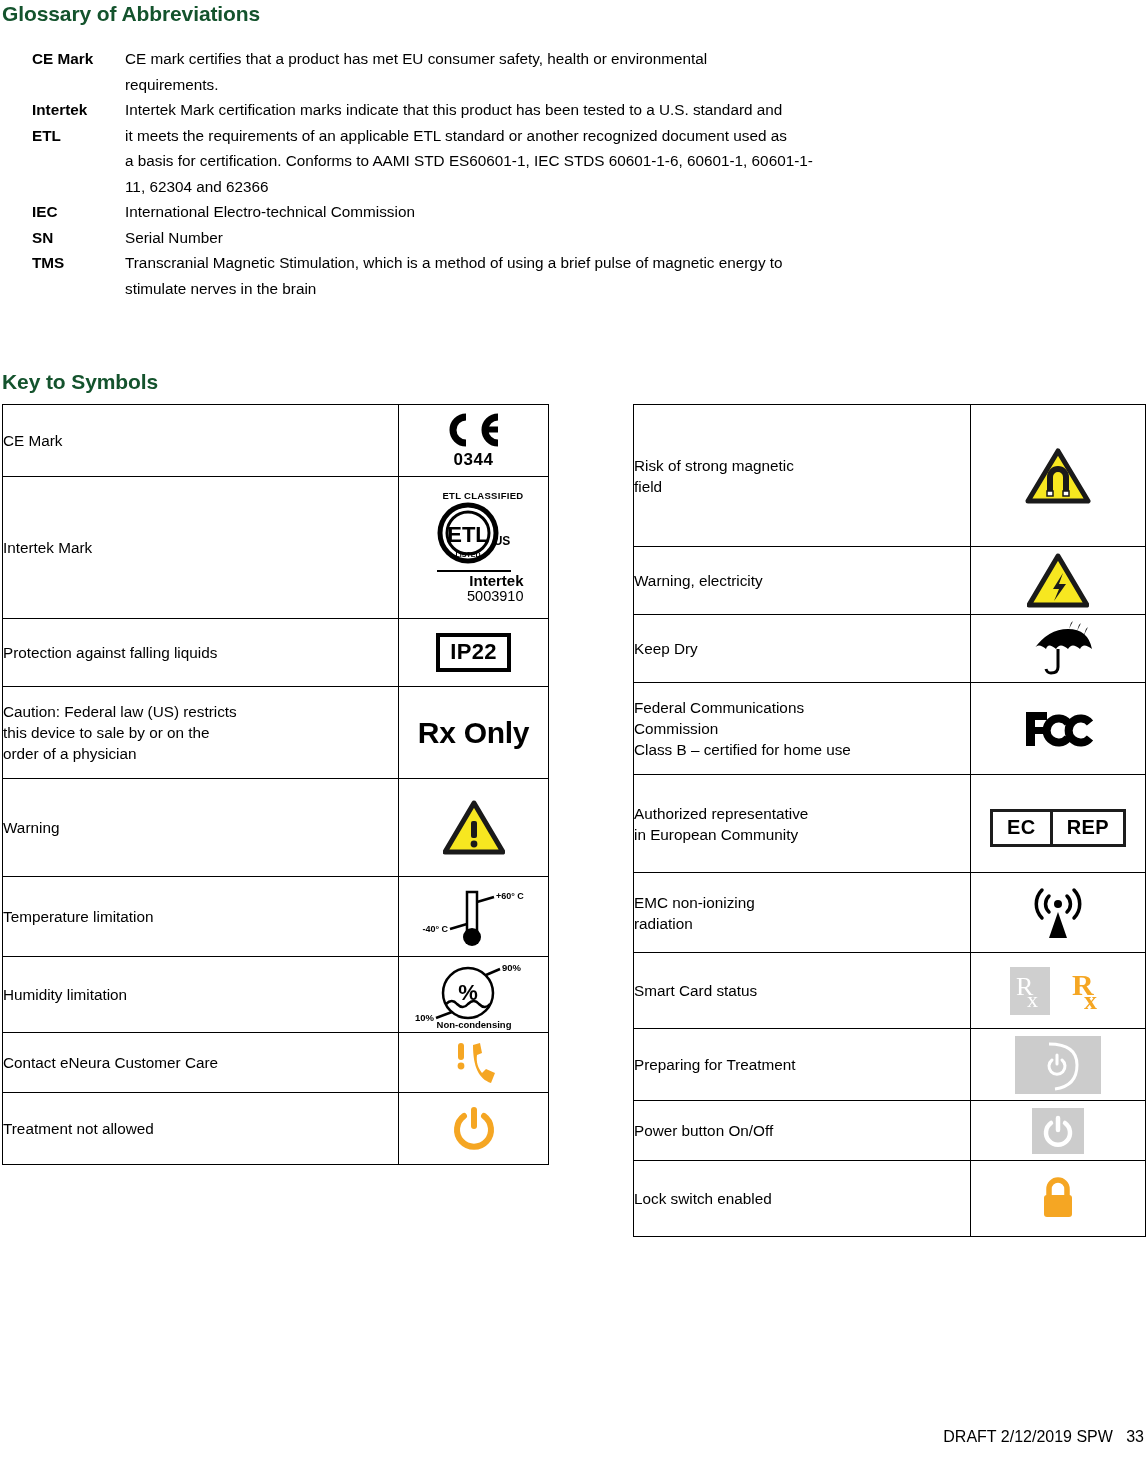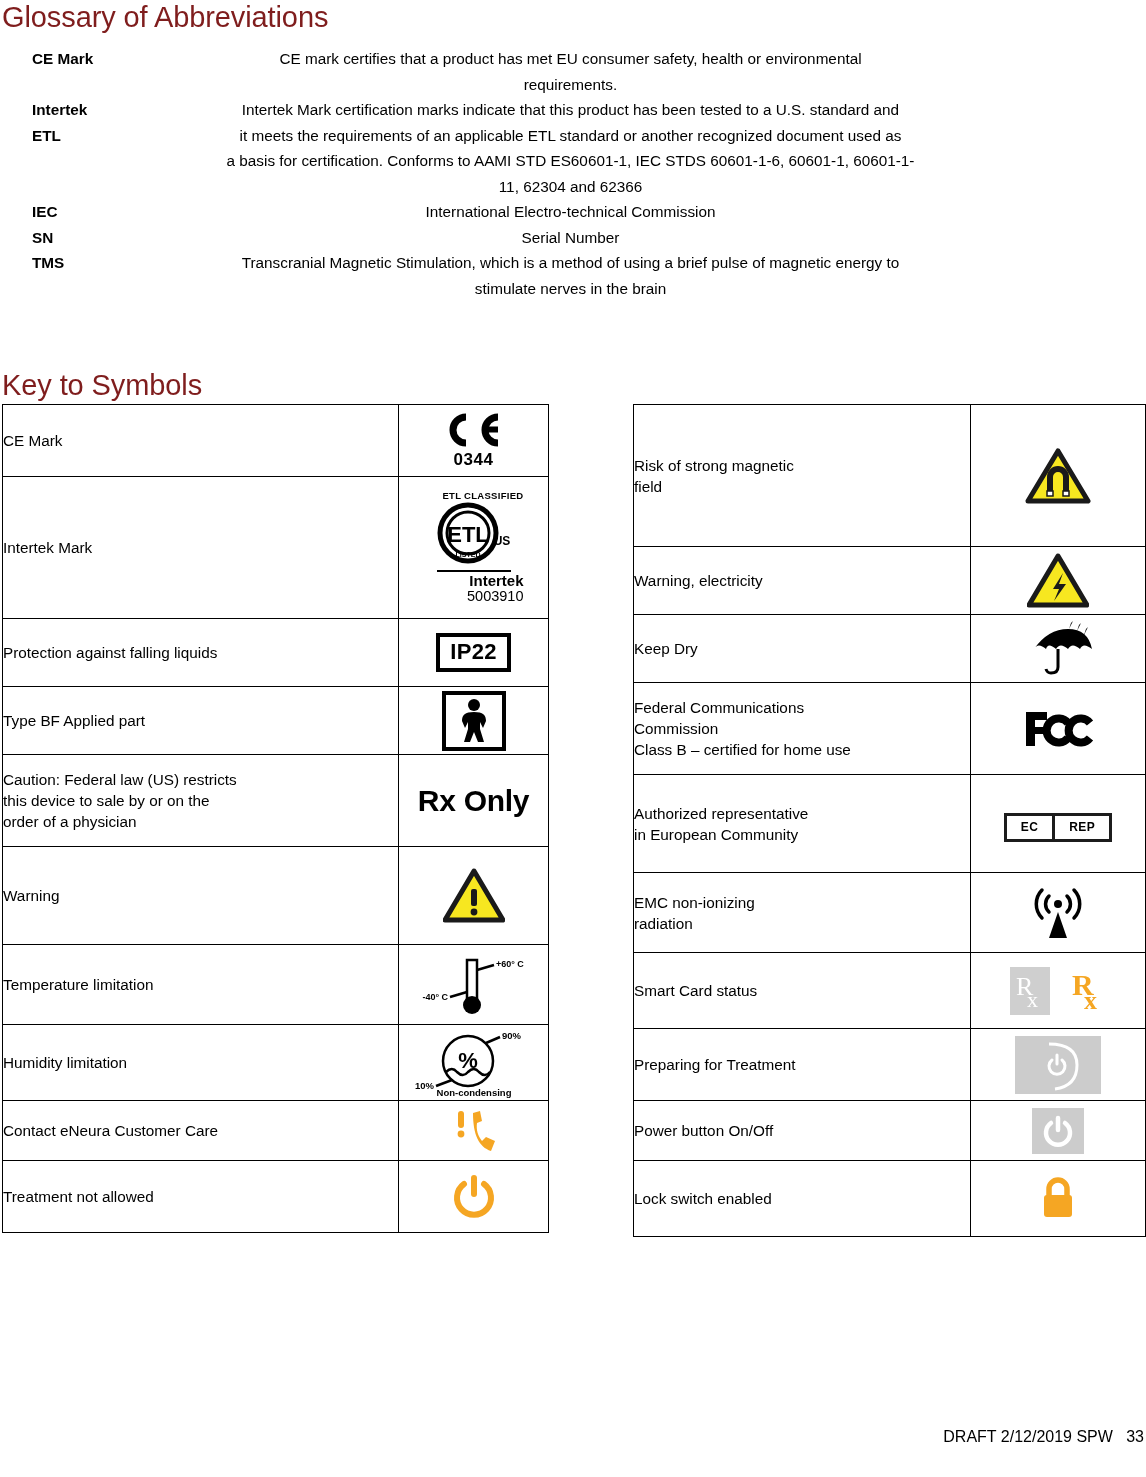--- a/index.html
+++ b/index.html
@@ -16,23 +16,23 @@
     overflow: hidden;
   }
   .page {
     position: relative;
     width: 1146px;
     height: 1477px;
   }
 
   
   .section-heading {
-    color: #7f1d1d;
-    font-weight: normal;
-    font-size: 29px;
+    color: #14532d;
+    font-weight: bold;
+    font-size: 21px;
     letter-spacing: -0.1px;
     line-height: 1.1;
   }
   #heading-glossary { position: absolute; left: 2px;  top: 2px; }
   #heading-symbols  { position: absolute; left: 2px;  top: 370px; }
 
   
   .glossary {
     position: absolute;
     left: 0;
@@ -51,21 +51,20 @@
     font-weight: bold;
     font-size: 15.3px;
     line-height: 25.5px;
     white-space: nowrap;
   }
   .gloss-def {
     flex: 1 1 auto;
     font-size: 15.3px;
     line-height: 25.5px;
     padding-right: 130px;
-    text-align: center;
   }
   .gloss-def .ln { display: block; white-space: nowrap; }
 
   
   .tables-wrap {
     position: absolute;
     left: 0;
     top: 404px;
     width: 1146px;
   }
@@ -138,21 +137,21 @@
     font-size: 30px;
     font-weight: bold;
     letter-spacing: -0.3px;
   }
 
   .ecrep {
     display: inline-flex;
     border: 3px solid #1c1c1c;
   }
   .ecrep div {
-    font-size: 12px;
+    font-size: 20px;
     font-weight: bold;
     padding: 4px 14px 5px 14px;
     letter-spacing: 0.4px;
   }
   .ecrep div:first-child { border-right: 3px solid #1c1c1c; }
 
   .fcc { line-height: 0; }
 
   .smartcard { display: flex; align-items: center; justify-content: center; gap: 20px; }
   .rx-grey {
@@ -300,35 +299,20 @@
           <td class="desc">
             <span class="ln">Protection against falling liquids</span>
           </td>
           <td class="sym">
             <div class="symbox">
               <span class="ip-box">IP22</span>
             </div>
           </td>
         </tr>
 
-        <tr style="height:68px">
-          <td class="desc">
-            <span class="ln">Type BF Applied part</span>
-          </td>
-          <td class="sym">
-            <div class="symbox">
-              <span class="bf-box">
-                <svg width="36" height="46" viewBox="0 0 36 46" aria-hidden="true">
-                  <circle cx="18" cy="7" r="6" fill="#000"></circle>
-                  <path d="M18 14 C9 14 6 17 6 23 L9 30 L12 24 L12 31 L8 44 L14 44 L18 34 L22 44 L28 44 L24 31 L24 24 L27 30 L30 23 C30 17 27 14 18 14 Z" fill="#000"></path>
-                </svg>
-              </span>
-            </div>
-          </td>
-        </tr>
 
         <tr style="height:92px">
           <td class="desc">
             <span class="ln">Caution: Federal law (US) restricts</span>
             <span class="ln">this device to sale by or on the</span>
             <span class="ln">order of a physician</span>
           </td>
           <td class="sym">
             <div class="symbox">
               <span class="rx-only">Rx Only</span>

